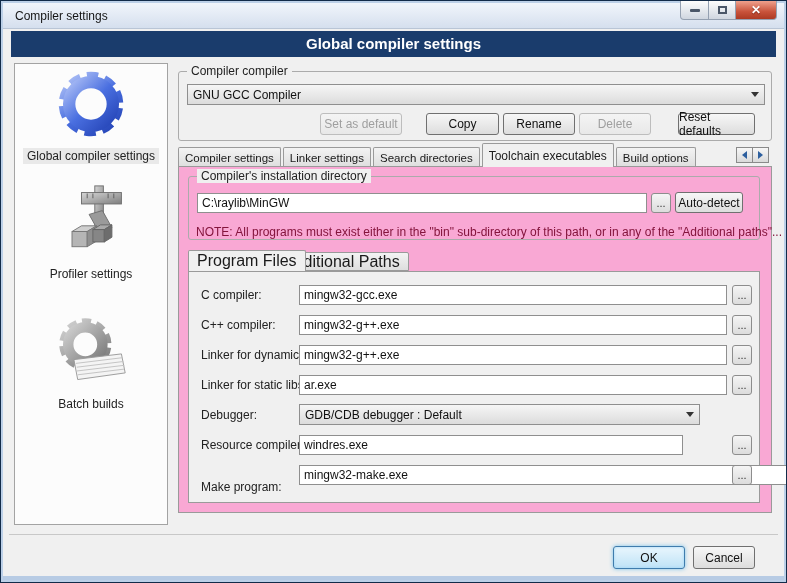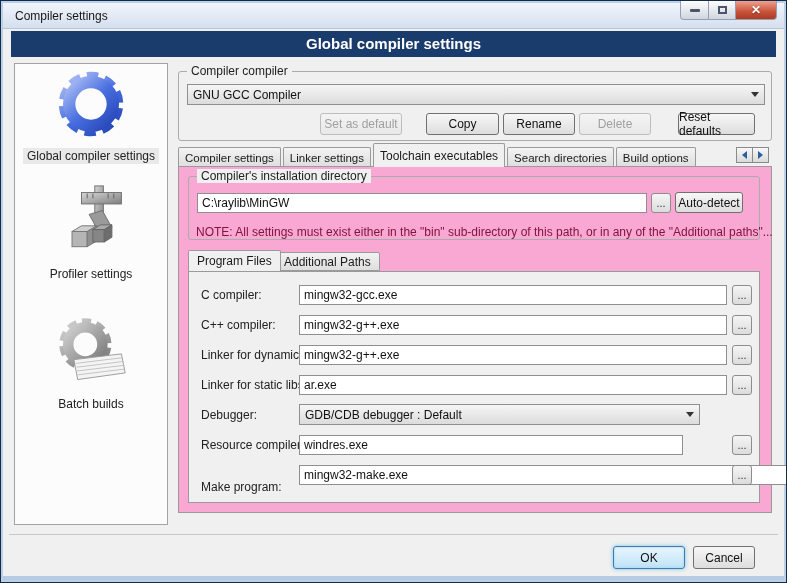--- a/index.html
+++ b/index.html
@@ -73,21 +73,21 @@
               border-right:5px solid #2d5f9e; }
   .tri-right { width:0; height:0; border-top:4px solid transparent; border-bottom:4px solid transparent;
                border-left:5px solid #2d5f9e; }
 
   .tabpanel { position:absolute; left:177px; top:165px; width:594px; height:347px;
               background:#f9a8d4; border:1px solid #9a9a9a; z-index:1; }
 
   .note { position:absolute; font-size:12px; color:#84143c; white-space:nowrap; }
 
   .subtab { position:absolute; height:21px; border:1px solid #9a9a9a; border-radius:2px 2px 0 0;
-            background:linear-gradient(#f3f3f3,#dedede); font-size:12px; color:#1a1a1a;
+            background:linear-gradient(#f3f3f3,#dedede); font-size:16px; color:#1a1a1a;
             padding:0 8px; display:flex; align-items:center; }
   .subtab.active { background:#f0f0f0; border-bottom:none; z-index:3; }
   .subpanel { position:absolute; left:9px; top:104px; width:572px; height:232px;
               background:#f0f0f0; border:1px solid #9a9a9a; z-index:1; }
 
   .fieldlabel { position:absolute; left:12px; font-size:12px; color:#222; }
 
   .footer-sep { position:absolute; left:8px; right:8px; top:533px; border-top:1px solid #c8c8c8; }
 </style>
 </head>
@@ -200,25 +200,25 @@
     </div>
   </div>
 
   <div class="tabstrip">
     <div class="tab">
         <span>Compiler settings</span>
       </div>
     <div class="tab">
         <span>Linker settings</span>
       </div>
+    <div class="tab">
+        <span>Search directories</span>
+      </div>
     <div class="tab active">
         <span>Toolchain executables</span>
-      </div>
-    <div class="tab">
-        <span>Search directories</span>
       </div>
     <div class="tab">
         <span>Build options</span>
       </div>
 
   </div>
   <div class="tabscroll">
     <div class="scrollbtn">
       <span class="tri-left"></span>
     </div>
@@ -232,21 +232,21 @@
     <div class="groupbox" style="left:9px; top:9px; width:572px; height:64px;">
       <span class="legend">Compiler's installation directory</span>
       <input class="textinput" style="left: 8px; top: 16px; width: 450px;" value="C:\raylib\MinGW">
       <div class="tinybtn" style="left:462px; top:16px;">
         <span>...</span>
       </div>
       <div class="btn" style="left:486px; top:15px; width:68px; height:21px;">
         <span>Auto-detect</span>
       </div>
     </div>
-    <span class="note" style="left:17px; top:58px;">NOTE: All settings must exist either in the "bin" sub-directory of this path, or in any of the "Additional paths"...</span>
+    <span class="note" style="left:17px; top:58px;">NOTE: All programs must exist either in the "bin" sub-directory of this path, or in any of the "Additional paths"...</span>
 
     <div class="subtab active" style="left:9px; top:83px;">
       <span>Program Files</span>
     </div>
     <div class="subtab" style="left:96px; top:85px; height:19px;">
       <span>Additional Paths</span>
     </div>
 
     <div class="subpanel">
 

